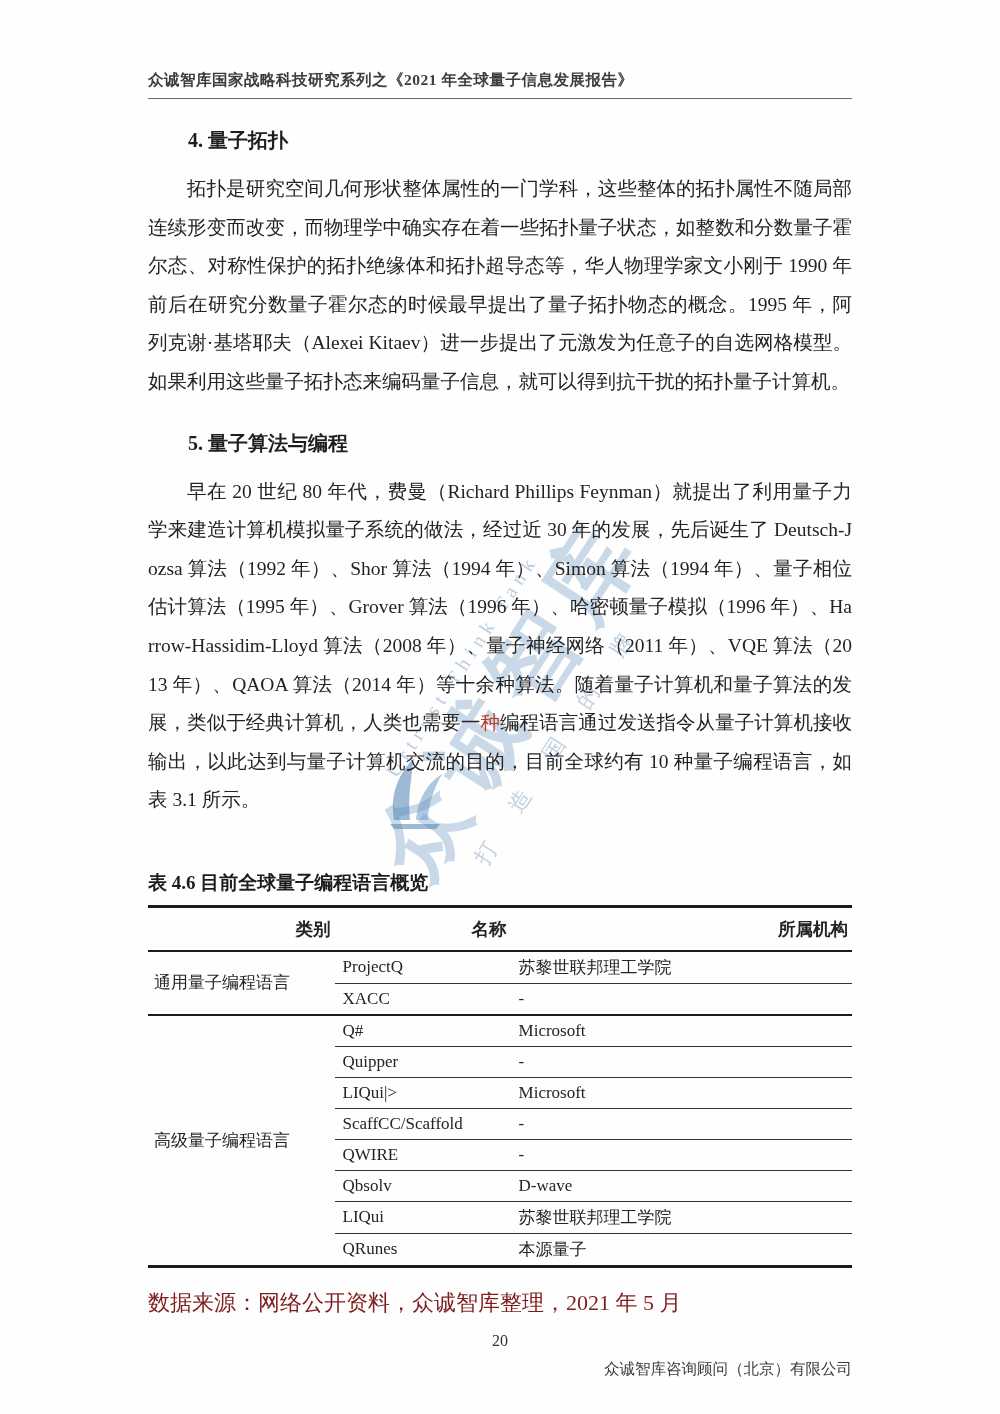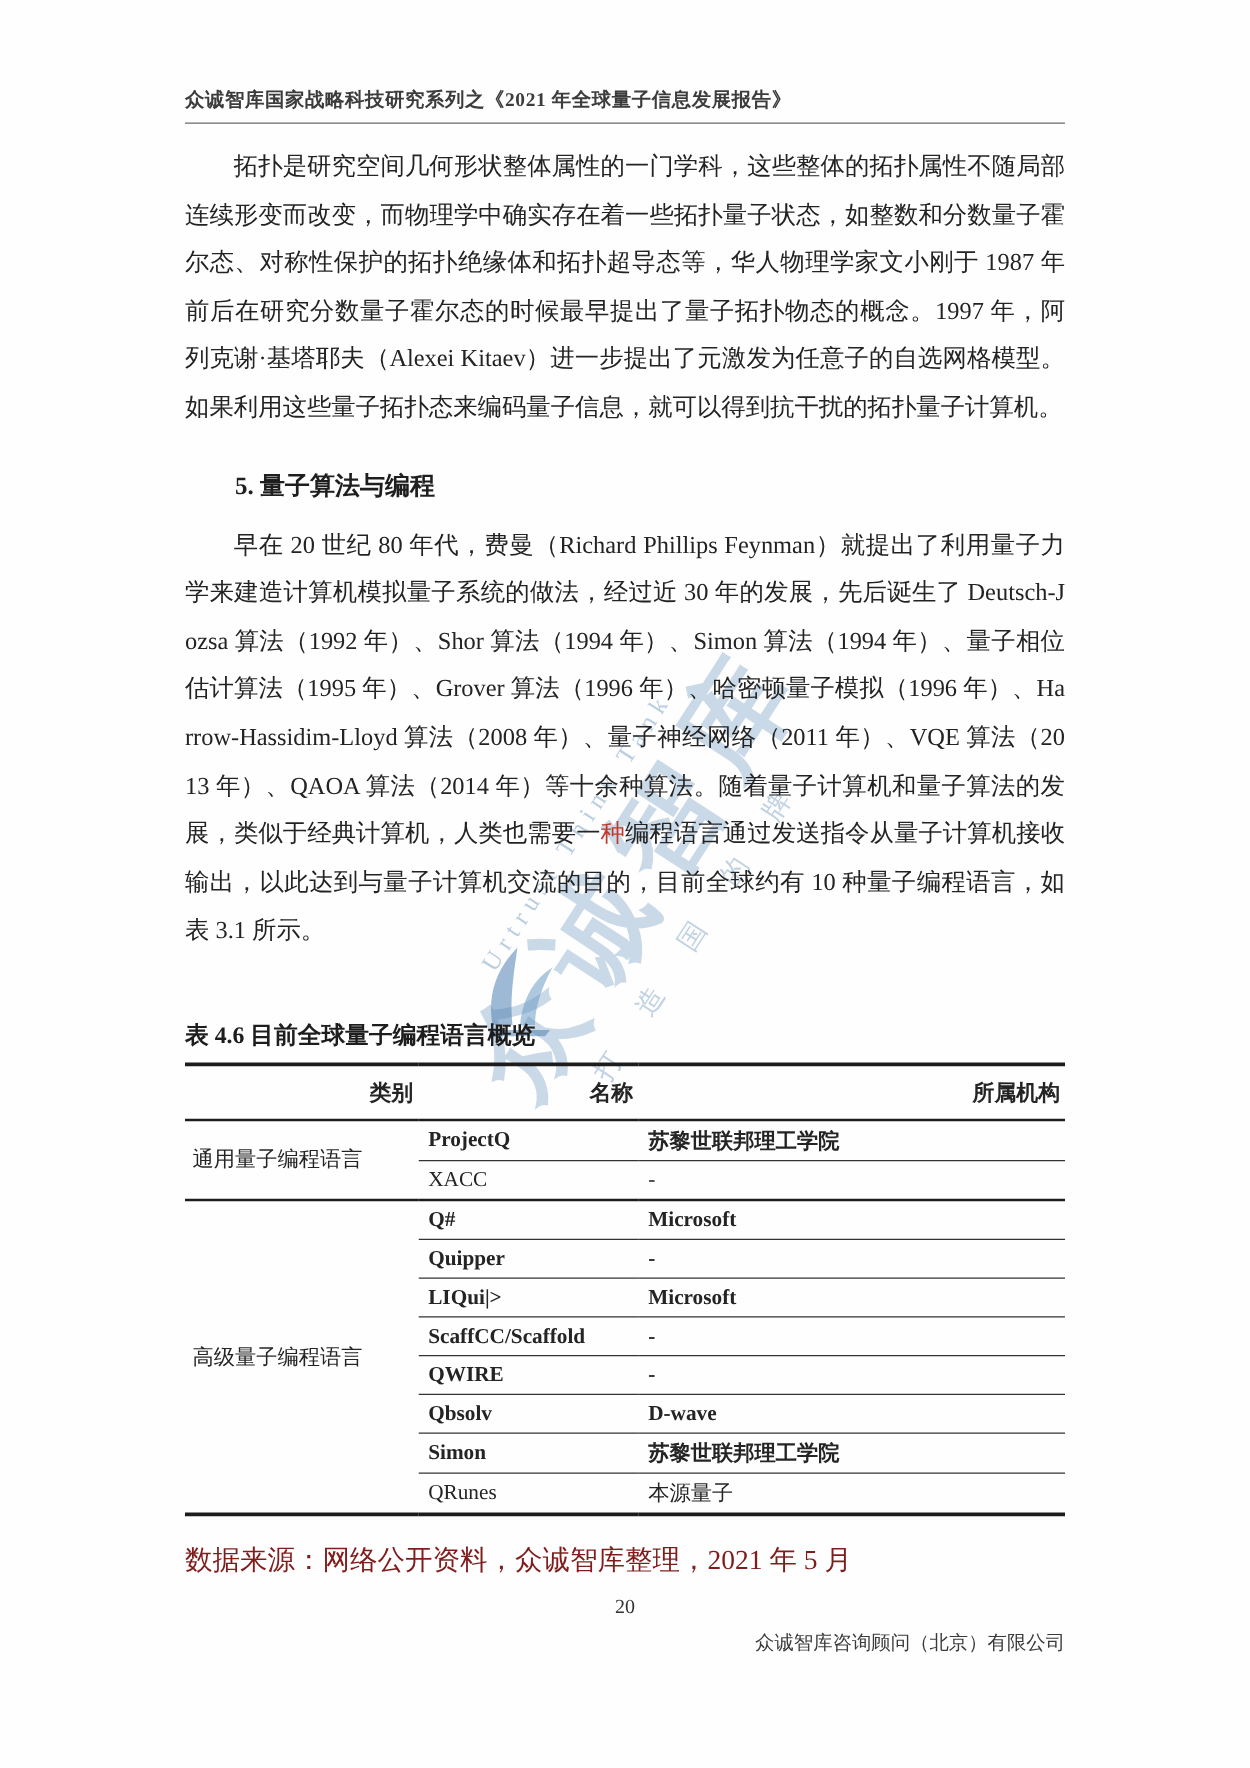--- a/index.html
+++ b/index.html
@@ -64,21 +64,21 @@
   table.qtable th {
     font-weight: bold;
     text-align: right;
     padding: 9px 4px;
     border-bottom: 2.4px solid #1c1c1c;
     font-size: 17.5px;
   }
   table.qtable td { padding: 4px 8px; height: 22px; vertical-align: middle; }
   table.qtable td.cat { text-align: left; padding-left: 6px; }
   col.c1 { width: 26.5%; } col.c2 { width: 25%; } col.c3 { width: 48.5%; }
-  td.inner { border-bottom: 1.5px solid #333333; font-weight: bold; }
+  td.inner { border-bottom: 1.5px solid #333333; }
   tr.group-end td { border-bottom: 2.2px solid #1c1c1c; }
   td.cat.group0 { border-bottom: 2.2px solid #1c1c1c; }
 
   .table-source {
     margin-top: 20px;
     font-size: 22px;
     color: #7f1d1d;
   }
 
   
@@ -142,21 +142,22 @@
       <path d="M10 74 L60 74 L56 79 L14 79 Z" fill="#4f82b4"></path>
     </svg>
   </div>
 
   <div class="content">
 
     <div class="doc-header">
       <span class="doc-header-title">众诚智库国家战略科技研究系列之《2021 年全球量子信息发展报告》</span>
     </div>
 
-    <p class="body-para">拓扑是研究空间几何形状整体属性的一门学科，这些整体的拓扑属性不随局部连续形变而改变，而物理学中确实存在着一些拓扑量子状态，如整数和分数量子霍尔态、对称性保护的拓扑绝缘体和拓扑超导态等，华人物理学家文小刚于 1987 年前后在研究分数量子霍尔态的时候最早提出了量子拓扑物态的概念。1997 年，阿列克谢·基塔耶夫（Alexei Kitaev）进一步提出了元激发为任意子的自选网格模型。如果利用这些量子拓扑态来编码量子信息，就可以得到抗干扰的拓扑量子计算机。</p>
+    <h3 class="sec-heading">4. 量子拓扑</h3>
+    <p class="body-para">拓扑是研究空间几何形状整体属性的一门学科，这些整体的拓扑属性不随局部连续形变而改变，而物理学中确实存在着一些拓扑量子状态，如整数和分数量子霍尔态、对称性保护的拓扑绝缘体和拓扑超导态等，华人物理学家文小刚于 1990 年前后在研究分数量子霍尔态的时候最早提出了量子拓扑物态的概念。1995 年，阿列克谢·基塔耶夫（Alexei Kitaev）进一步提出了元激发为任意子的自选网格模型。如果利用这些量子拓扑态来编码量子信息，就可以得到抗干扰的拓扑量子计算机。</p>
 
     <h3 class="sec-heading" style="">5. 量子算法与编程</h3>
     <p class="body-para"><span>早在 20 世纪 80 年代，费曼（Richard Phillips Feynman）就提出了利用量子力学来建造计算机模拟量子系统的做法，经过近 30 年的发展，先后诞生了 Deutsch-Jozsa 算法（1992 年）、Shor 算法（1994 年）、Simon 算法（1994 年）、量子相位估计算法（1995 年）、Grover 算法（1996 年）、哈密顿量子模拟（1996 年）、Harrow-Hassidim-Lloyd 算法（2008 年）、量子神经网络（2011 年）、VQE 算法（2013 年）、QAOA 算法（2014 年）等十余种算法。随着量子计算机和量子算法的发展，类似于经典计算机，人类也需要一</span><span class="red-char">种</span><span>编程语言通过发送指令从量子计算机接收输出，以此达到与量子计算机交流的目的，目前全球约有 10 种量子编程语言，如表 3.1 所示。</span></p>
 
     <div class="table-caption">表 4.6  目前全球量子编程语言概览</div>
 
     <table class="qtable">
       <colgroup>
           <col class="c1">
           <col class="c2">
@@ -198,21 +199,21 @@
         </tr>
         <tr>
           <td class="inner">QWIRE</td>
           <td class="inner">-</td>
         </tr>
         <tr>
           <td class="inner">Qbsolv</td>
           <td class="inner">D-wave</td>
         </tr>
         <tr>
-          <td class="inner">Simon</td>
+          <td class="inner">LIQui</td>
           <td class="inner">苏黎世联邦理工学院</td>
         </tr>
         <tr>
           <td>QRunes</td>
           <td>本源量子</td>
         </tr>
       </tbody>
     </table>
 
     <div class="table-source">数据来源：网络公开资料，众诚智库整理，2021 年 5 月</div>

